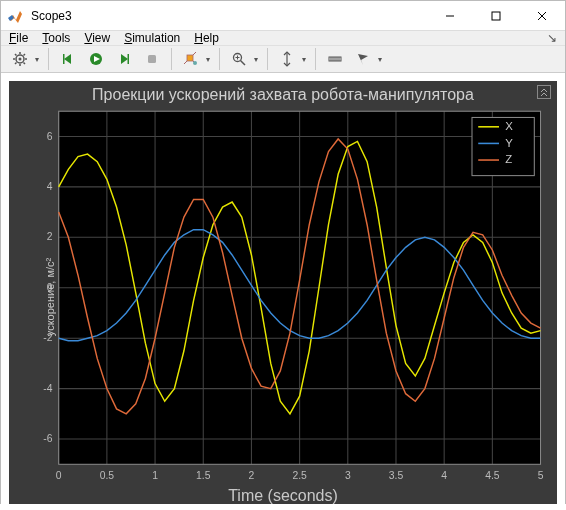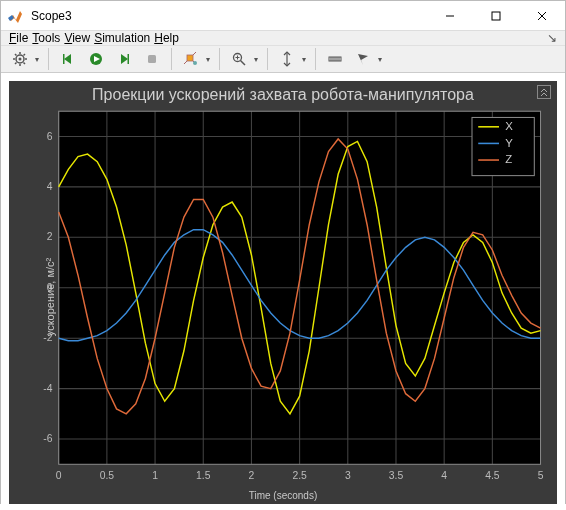--- a/index.html
+++ b/index.html
@@ -3,36 +3,36 @@
 <meta charset="utf-8">
 <style>
 * { box-sizing: border-box; margin: 0; padding: 0; }
 body { font-family: "Segoe UI", Tahoma, sans-serif; font-size: 12px; background: #fff; }
 .window { width: 566px; height: 504px; border: 1px solid #bbb; display: flex; flex-direction: column; background: #f0f0f0; }
 .titlebar { height: 30px; background: #fff; display: flex; align-items: center; border-bottom: 1px solid #ddd; }
 .app-icon { width: 16px; height: 16px; margin: 0 6px; display: flex; align-items: center; justify-content: center; }
 .title-text { flex: 1; font-size: 12px; color: #000; padding-left: 2px; }
 .title-btns { display: flex; }
 .title-btn { width: 46px; height: 30px; display: flex; align-items: center; justify-content: center; }
-.menubar { height: 22px; display: flex; align-items: center; padding: 0 8px; gap: 4px; background: #f0f0f0; border-bottom: 1px solid #e0e0e0; }
+.menubar { height: 22px; display: flex; align-items: center; padding: 0 8px; gap: 14px; background: #f0f0f0; border-bottom: 1px solid #e0e0e0; }
 .menu-item { font-size: 12px; color: #000; }
 .menu-item .ul { text-decoration: underline; }
 .more-icon { margin-left: auto; font-size: 12px; color: #555; }
 .toolbar { height: 32px; display: flex; align-items: center; padding: 0 6px; gap: 2px; background: #f0f0f0; border-bottom: 1px solid #ccc; }
 .tbtn { width: 26px; height: 26px; display: flex; align-items: center; justify-content: center; border: 1px solid transparent; border-radius: 3px; }
 .tdrop { width: 10px; display: flex; align-items: center; justify-content: center; color: #555; font-size: 8px; margin-left: -3px; }
 .tsep { width: 1px; height: 22px; background: #c8c8c8; margin: 0 4px; }
 .plot-area { flex: 1; background: #fff; padding: 8px; display:flex; }
 .scope-panel { flex: 1; background: #3a3a3a; position: relative; padding: 4px 4px 4px 4px; display:flex; flex-direction:column; }
 .chart-title { color: #d0d0d0; font-size: 16px; text-align: center; height: 20px; line-height: 20px; }
 .expand-icon { position: absolute; top: 4px; right: 6px; width: 14px; height: 14px; border: 1px solid #888; display:flex; align-items:center; justify-content:center; }
 .chart-wrap { flex:1; position:relative; }
 svg.chart { width: 100%; height: 100%; display:block; }
 .axis-label-y { position: absolute; left: -2px; top: 50%; transform: translateY(-50%) rotate(-90deg); transform-origin: center; color: #c8c8c8; font-size: 11px; white-space: nowrap; }
-.axis-label-x { text-align: center; color: #c8c8c8; font-size: 10px; height: 18px; line-height: 14px; }
+.axis-label-x { text-align: center; color: #c8c8c8; font-size: 16px; height: 18px; line-height: 14px; }
 .legend-box { }
 .legend-box rect.bg { fill: #000; stroke: #888; }
 .legend-text { fill: #c8c8c8; font-size: 11px; }
 .tick-text { fill: #bbb; font-size: 10px; }
 .grid-line { stroke: #444; stroke-width: 1; }
 .series { fill: none; stroke-width: 1.4; }
 </style>
 </head>
 <body>
 <div class="window">

